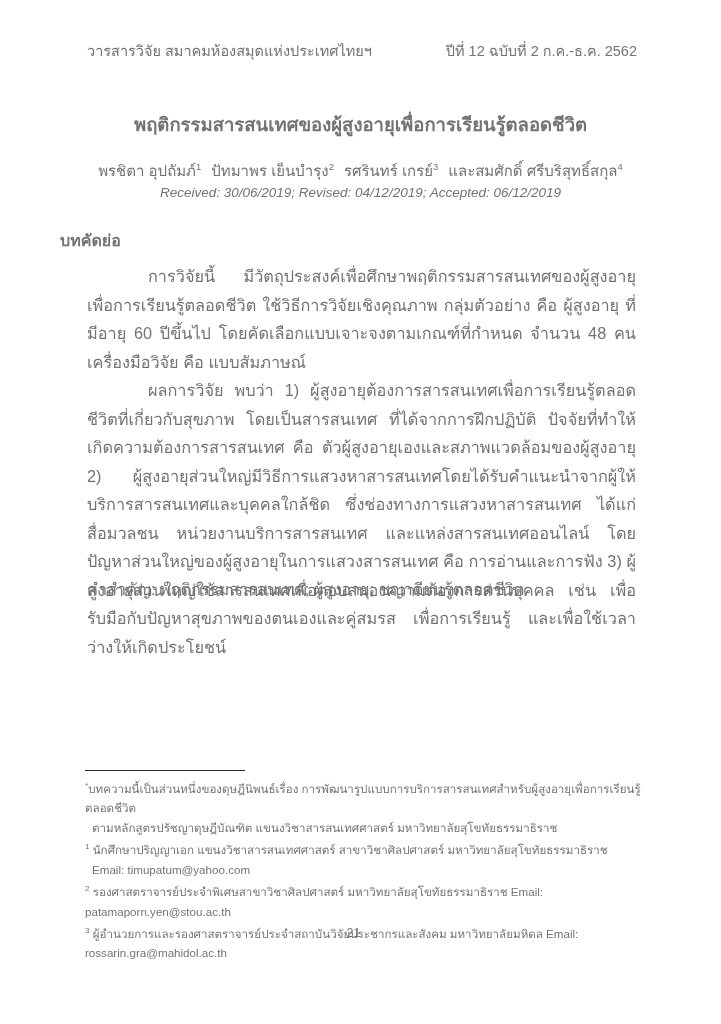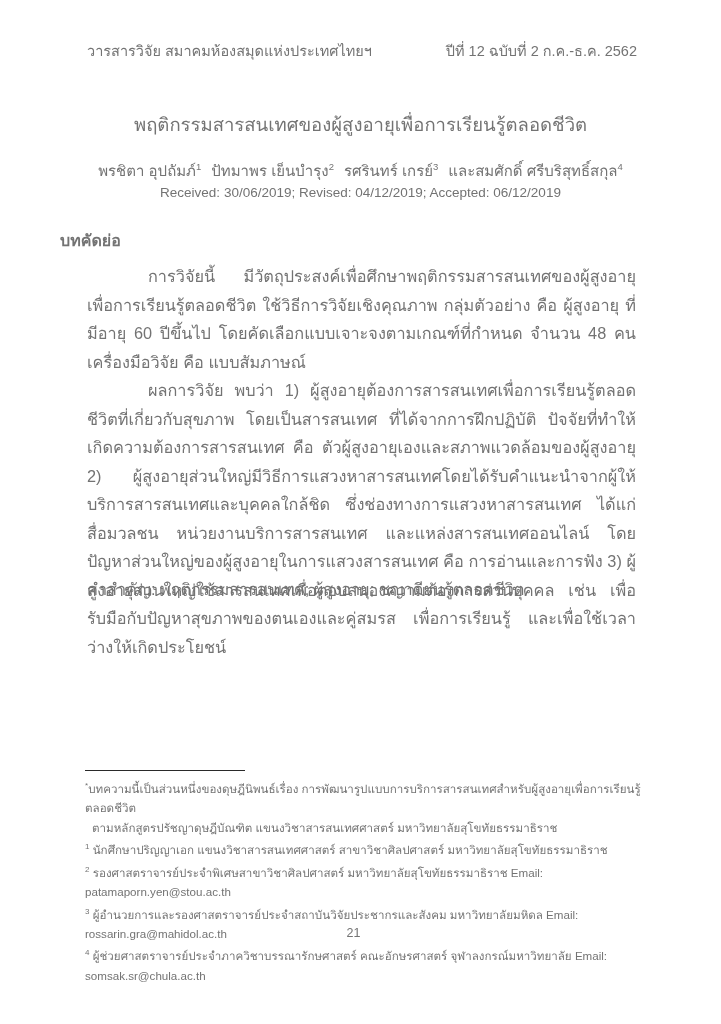--- a/index.html
+++ b/index.html
@@ -27,21 +27,21 @@
     font-size: 14.5px;
     line-height: 18px;
   }
   .article-title {
     position: absolute;
     top: 101px;
     left: 60px;
     right: 60px;
     text-align: center;
     font-size: 18.5px;
-    font-weight: normal;
+    font-weight: bold;
     line-height: 24px;
   }
   .authors-line {
     position: absolute;
     top: 157px;
     left: 60px;
     right: 60px;
     text-align: center;
     font-size: 15px;
     line-height: 20px;
@@ -49,20 +49,21 @@
   .author { margin: 0 5px; white-space: nowrap; }
   .author sup { font-size: 9.5px; }
   .dates-line {
     position: absolute;
     top: 184px;
     left: 60px;
     right: 60px;
     text-align: center;
     font-size: 13.5px;
     line-height: 18px;
+    font-style: italic;
   }
   .abstract-heading {
     position: absolute;
     top: 228px;
     left: 60px;
     right: 60px;
     text-align: left;
     font-size: 16px;
     font-weight: bold;
   }
@@ -150,27 +151,25 @@
 
   <hr class="footnote-rule">
 
   <div class="footnotes">
     <div class="footnote">
       <sup>*</sup><span>บทความนี้เป็นส่วนหนึ่งของดุษฎีนิพนธ์เรื่อง การพัฒนารูปแบบการบริการสารสนเทศสำหรับผู้สูงอายุเพื่อการเรียนรู้ตลอดชีวิต</span>
       <div class="cont">ตามหลักสูตรปรัชญาดุษฎีบัณฑิต แขนงวิชาสารสนเทศศาสตร์ มหาวิทยาลัยสุโขทัยธรรมาธิราช</div>
     </div>
     <div class="footnote">
       <sup>1</sup> <span>นักศึกษาปริญญาเอก แขนงวิชาสารสนเทศศาสตร์ สาขาวิชาศิลปศาสตร์ มหาวิทยาลัยสุโขทัยธรรมาธิราช</span>
+      <div class="cont">Email: timupatum@yahoo.com</div>
     </div>
     <div class="footnote">
       <sup>2</sup> <span>รองศาสตราจารย์ประจำพิเศษสาขาวิชาศิลปศาสตร์ มหาวิทยาลัยสุโขทัยธรรมาธิราช Email: patamaporn.yen@stou.ac.th</span>
     </div>
     <div class="footnote">
       <sup>3</sup> <span>ผู้อำนวยการและรองศาสตราจารย์ประจำสถาบันวิจัยประชากรและสังคม มหาวิทยาลัยมหิดล  Email: rossarin.gra@mahidol.ac.th</span>
-    </div>
-    <div class="footnote">
-      <sup>4</sup> <span>ผู้ช่วยศาสตราจารย์ประจำภาควิชาบรรณารักษศาสตร์ คณะอักษรศาสตร์ จุฬาลงกรณ์มหาวิทยาลัย  Email: somsak.sr@chula.ac.th</span>
     </div>
   </div>
 
   <div class="page-number">21</div>
 
 </div>
 
 </body></html>

